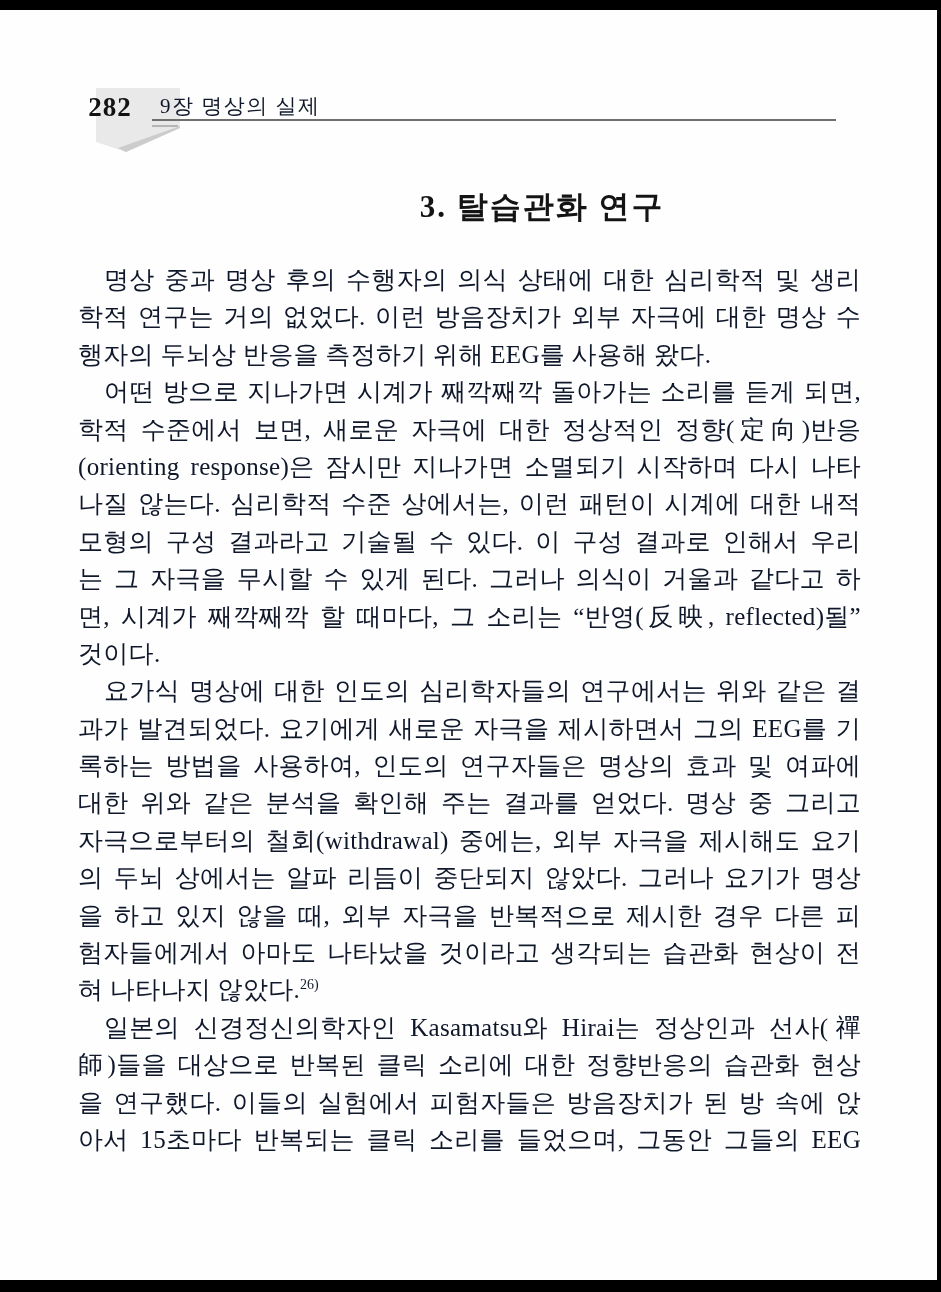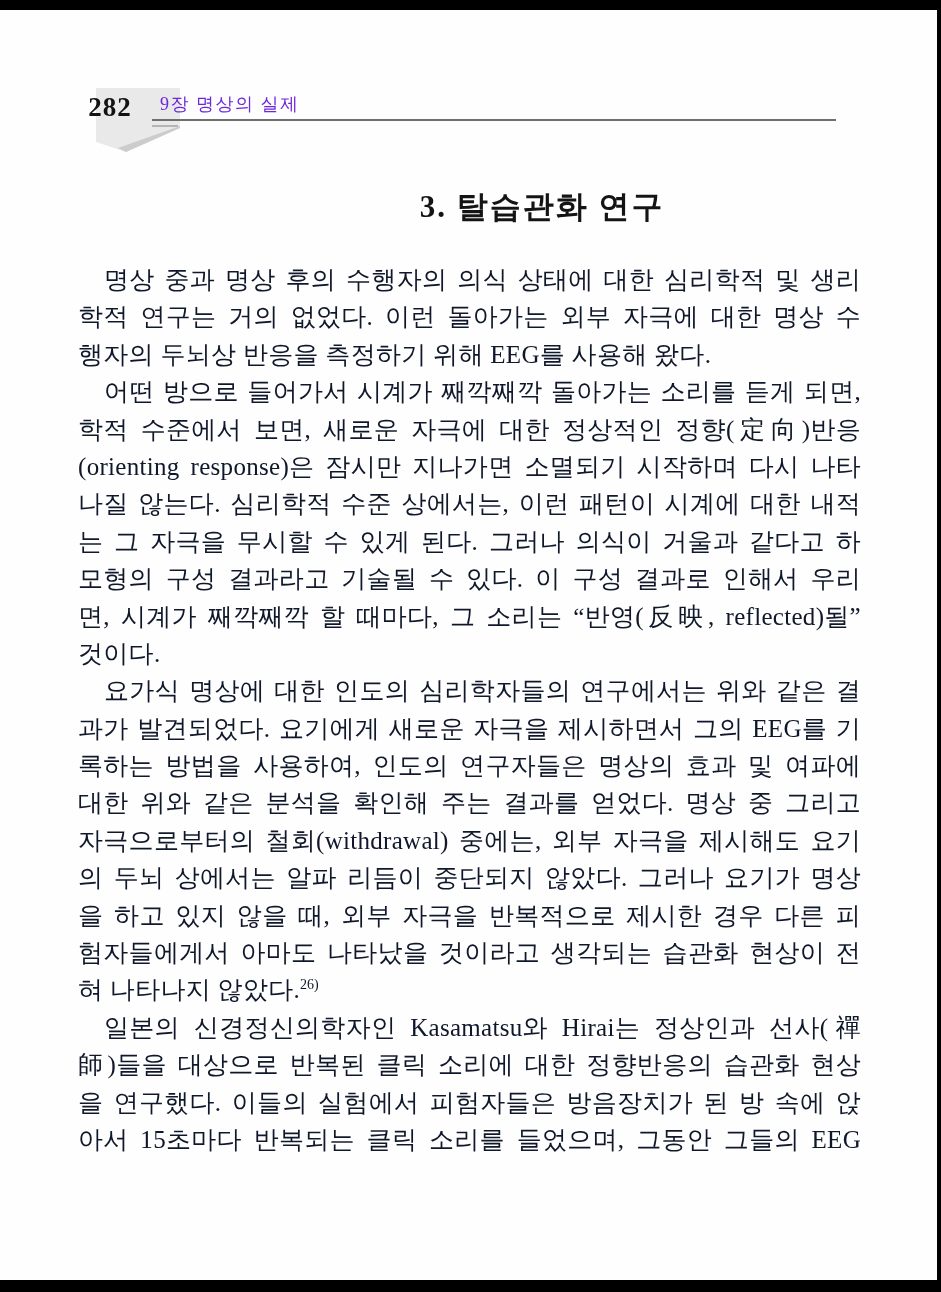--- a/index.html
+++ b/index.html
@@ -20,21 +20,21 @@
   .page-tab { position: absolute; left: 68px; top: 2px; width: 84px; height: 74px; padding-left: 28px; }
   .page-tab svg { display: block; }
   .page-num {
     position: absolute; left: 0; top: 4px; width: 84px;
     text-align: center;
     font-size: 27px; font-weight: bold; color: #121212;
     letter-spacing: 1px;
   }
   .chapter-label {
     position: absolute; left: 160px; top: 6px;
-    font-size: 18px; color: #6d28d9;
+    font-size: 21px; color: #0f172a;
     letter-spacing: 1.5px;
     white-space: nowrap;
   }
   .header-rule {
     position: absolute; left: 152px; top: 33px;
     width: 684px; height: 2px; background: #6f6f6f;
   }
   .header-rule-frag {
     position: absolute; left: 152px; top: 39px;
     width: 26px; height: 2px; background: #b5b5b5;
@@ -92,30 +92,30 @@
   <div class="header-rule-frag"></div>
 </div>
 
 <div class="title-row">
   <span class="section-title">3. 탈습관화 연구</span>
 </div>
 
 <div class="body-text">
     <div class="para">
       <div class="line indent just"><span>명상 중과 명상 후의 수행자의 의식 상태에 대한 심리학적 및 생리</span></div>
-      <div class="line just"><span>학적 연구는 거의 없었다. 이런 돌아가는 외부 자극에 대한 명상 수</span></div>
+      <div class="line just"><span>학적 연구는 거의 없었다. 이런 방음장치가 외부 자극에 대한 명상 수</span></div>
       <div class="line"><span>행자의 두뇌상 반응을 측정하기 위해 EEG를 사용해 왔다.</span></div>
     </div>
     <div class="para">
-      <div class="line indent just"><span>어떤 방으로 들어가서 시계가 째깍째깍 돌아가는 소리를 듣게 되면,</span></div>
+      <div class="line indent just"><span>어떤 방으로 지나가면 시계가 째깍째깍 돌아가는 소리를 듣게 되면,</span></div>
       <div class="line just"><span>학적 수준에서 보면, 새로운 자극에 대한 정상적인 정향(定向)반응</span></div>
       <div class="line just"><span>(orienting response)은 잠시만 지나가면 소멸되기 시작하며 다시 나타</span></div>
       <div class="line just"><span>나질 않는다. 심리학적 수준 상에서는, 이런 패턴이 시계에 대한 내적</span></div>
+      <div class="line just"><span>모형의 구성 결과라고 기술될 수 있다. 이 구성 결과로 인해서 우리</span></div>
       <div class="line just"><span>는 그 자극을 무시할 수 있게 된다. 그러나 의식이 거울과 같다고 하</span></div>
-      <div class="line just"><span>모형의 구성 결과라고 기술될 수 있다. 이 구성 결과로 인해서 우리</span></div>
       <div class="line just"><span>면, 시계가 째깍째깍 할 때마다, 그 소리는 “반영(反映, reflected)될”</span></div>
       <div class="line"><span>것이다.</span></div>
     </div>
     <div class="para">
       <div class="line indent just"><span>요가식 명상에 대한 인도의 심리학자들의 연구에서는 위와 같은 결</span></div>
       <div class="line just"><span>과가 발견되었다. 요기에게 새로운 자극을 제시하면서 그의 EEG를 기</span></div>
       <div class="line just"><span>록하는 방법을 사용하여, 인도의 연구자들은 명상의 효과 및 여파에</span></div>
       <div class="line just"><span>대한 위와 같은 분석을 확인해 주는 결과를 얻었다. 명상 중 그리고</span></div>
       <div class="line just"><span>자극으로부터의 철회(withdrawal) 중에는, 외부 자극을 제시해도 요기</span></div>
       <div class="line just"><span>의 두뇌 상에서는 알파 리듬이 중단되지 않았다. 그러나 요기가 명상</span></div>

